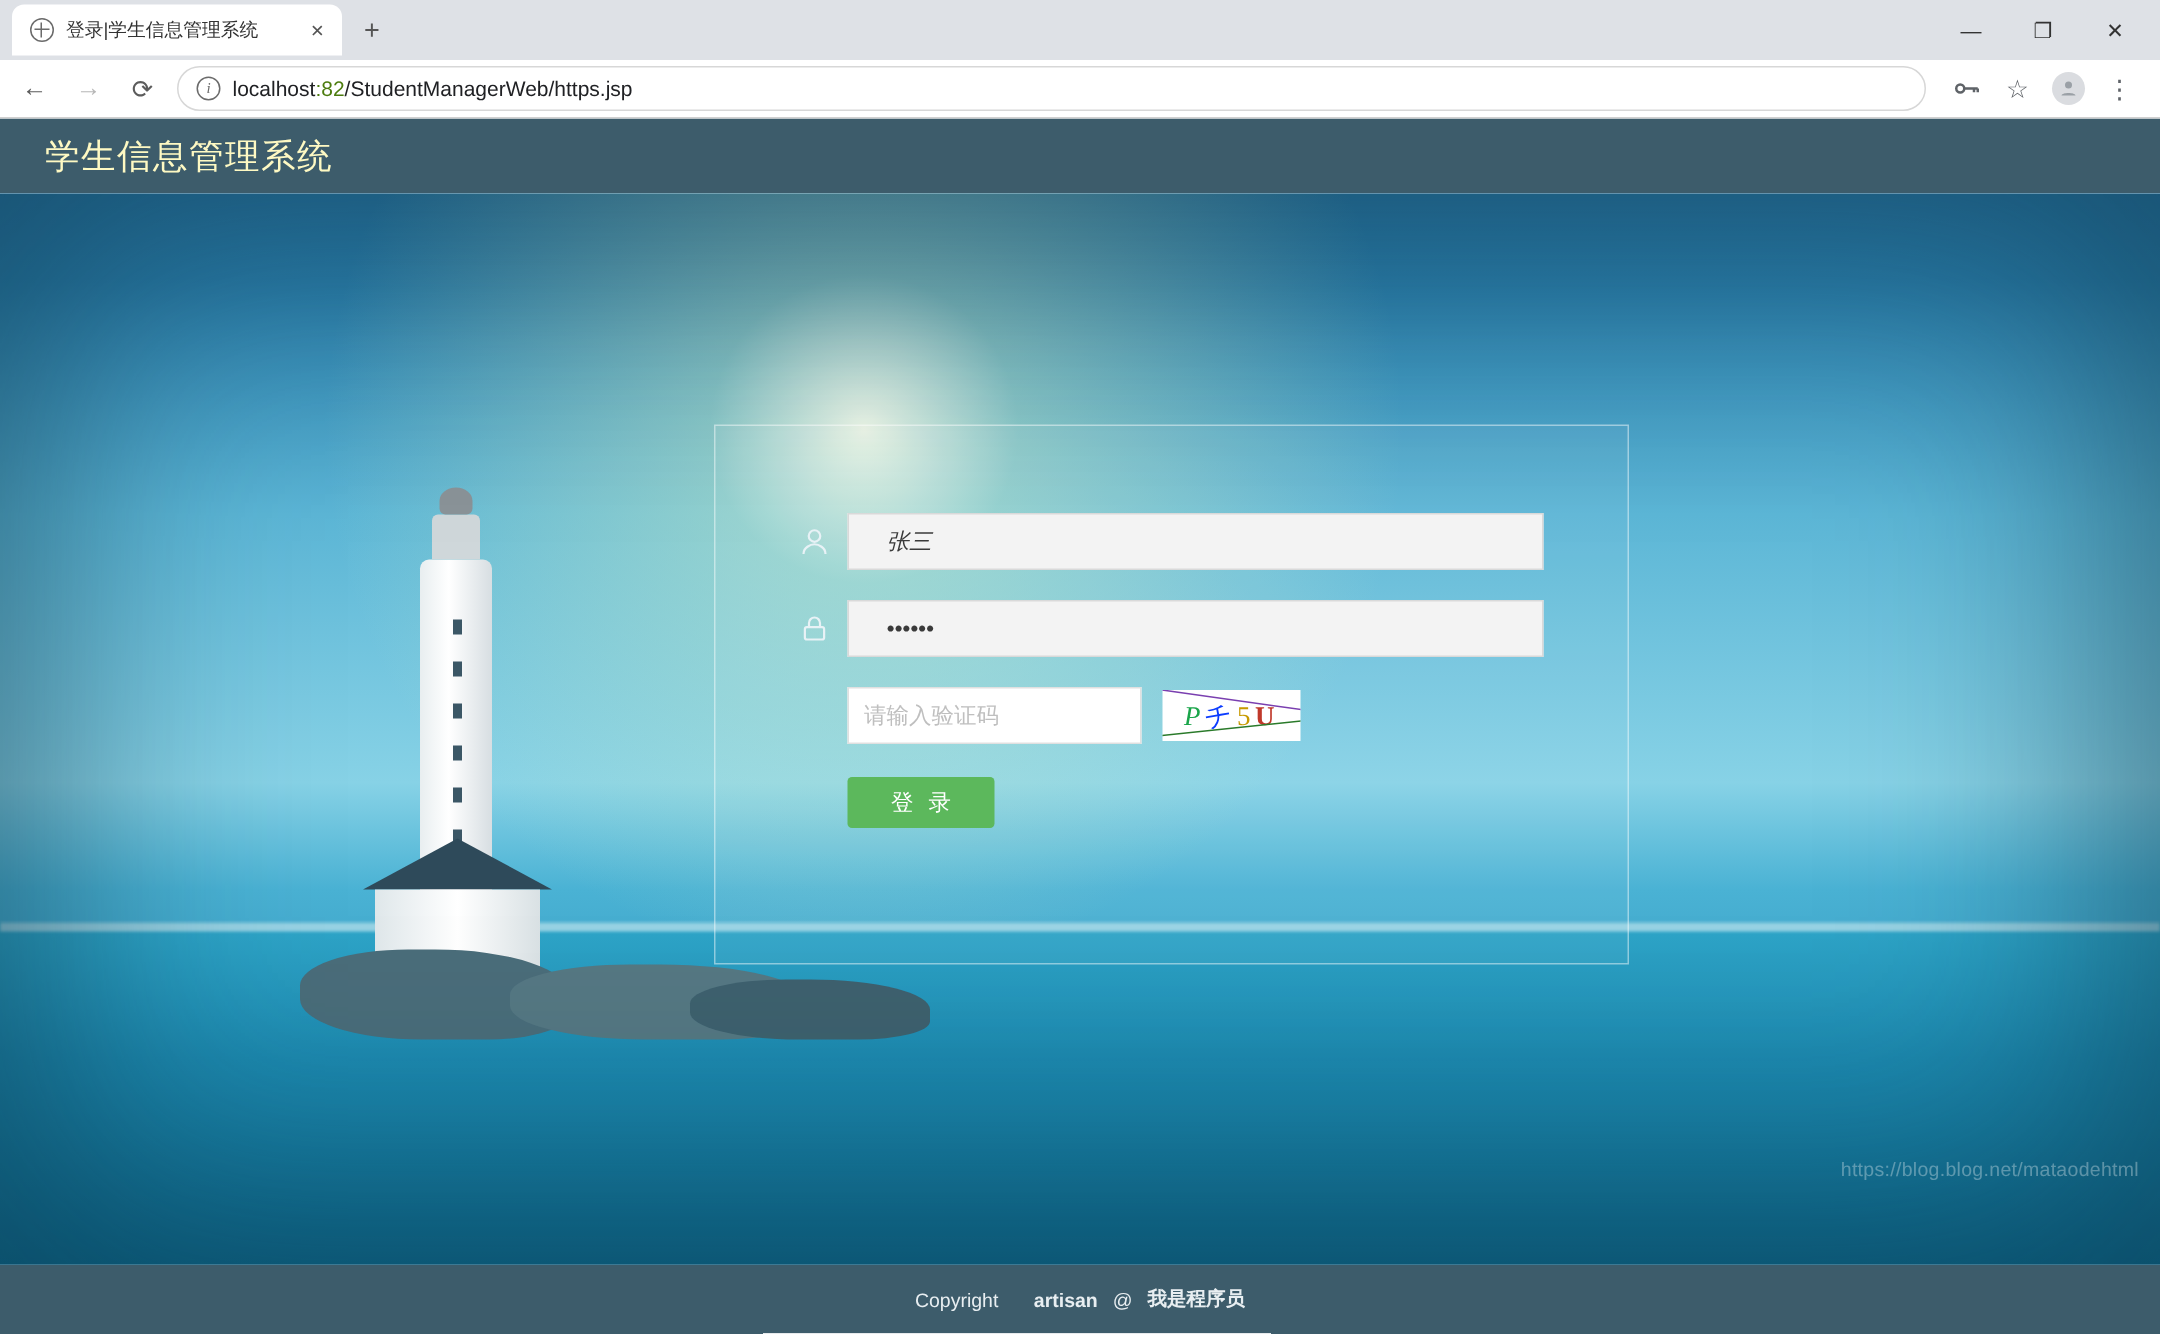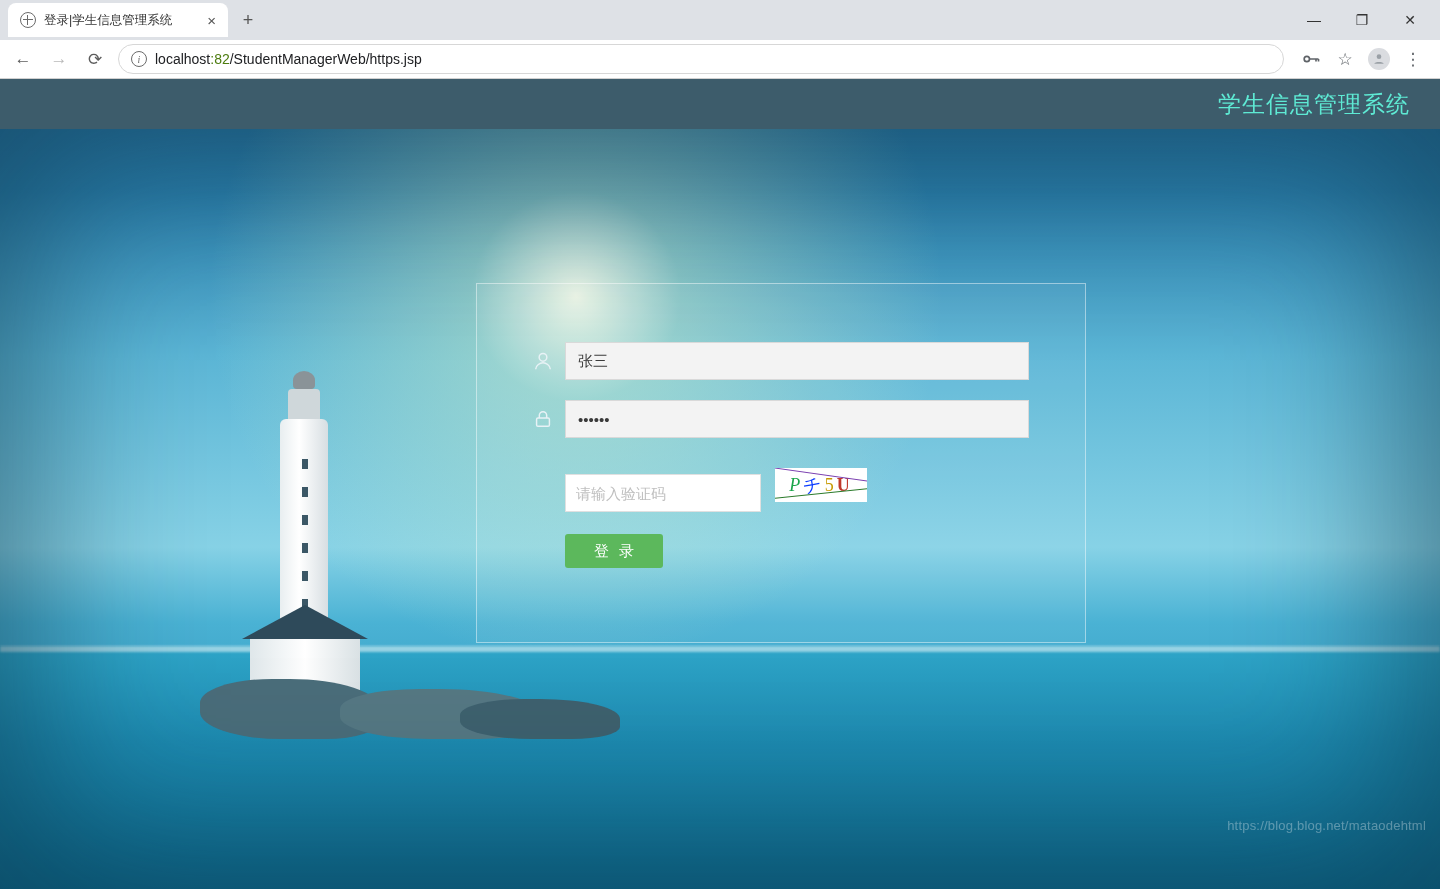--- a/index.html
+++ b/index.html
@@ -26,21 +26,21 @@
   .omnibox .url-host { color:#202124; }
   .omnibox .url-port { color:#4d7c0f; }
   .omnibox .url-path { color:#202124; }
   .right-icons { display:flex; align-items:center; gap:12px; padding:0 6px; }
   .right-icons .ri { width:22px; height:22px; display:flex; align-items:center; justify-content:center; color:#5f6368; font-size:17px; cursor:pointer; }
   .avatar-icn { width:22px; height:22px; border-radius:50%; background:#dadce0; display:flex; align-items:center; justify-content:center; }
   .avatar-icn svg { width:14px; height:14px; fill:#9aa0a6; }
 
   
   .page { flex:1 1 auto; position:relative; display:flex; flex-direction:column; overflow:hidden; }
-  .page-header { flex:0 0 50px; background:#3d5c6b; color:#5eead4; display:flex; align-items:center; padding:0 30px; font-size:23px; letter-spacing:1px;justify-content:flex-end; }
+  .page-header { flex:0 0 50px; background:#3d5c6b; color:#fef9c3; display:flex; align-items:center; padding:0 30px; font-size:23px; letter-spacing:1px; }
   .hero { flex:1 1 auto; position:relative; overflow:hidden; background: radial-gradient(circle at 40% 22%, #eef7e8 0%, rgba(200,235,200,0.5) 10%, rgba(120,200,210,0) 35%), linear-gradient(180deg,#2a7aa8 0%, #2c82b0 8%, #5cb6d6 30%, #87d2e6 55%, #4ab2d4 65%, #1b7ea8 100%); }
   .vignette { position:absolute; inset:0; pointer-events:none; box-shadow: inset 0 0 160px 40px rgba(10,50,70,0.55); }
   .sea { position:absolute; left:0; right:0; bottom:0; height:32%; background:linear-gradient(180deg,#2fa6c9 0%, #1d8ab0 40%, #0f6f93 100%); }
   .sea::before { content:""; position:absolute; top:0; left:0; right:0; height:6px; background:rgba(255,255,255,0.5); filter:blur(1px); }
   
   .scene { position:absolute; left:160px; bottom:150px; width:260px; height:420px; pointer-events:none; }
   .tower { position:absolute; left:120px; bottom:70px; width:48px; height:250px; background:linear-gradient(90deg,#e8eef0 0%, #fff 40%, #d7dee2 100%); border-radius:6px 6px 2px 2px; }
   .tower::before { content:""; position:absolute; top:-30px; left:8px; width:32px; height:30px; background:#cfd7da; border-radius:4px 4px 0 0; }
   .tower::after { content:""; position:absolute; top:-48px; left:13px; width:22px; height:18px; background:#8a9398; border-radius:50% 50% 4px 4px; }
   .twin { position:absolute; left:22px; top:40px; width:6px; height:10px; background:#3b5766; box-shadow: 0 28px 0 #3b5766, 0 56px 0 #3b5766, 0 84px 0 #3b5766, 0 112px 0 #3b5766, 0 140px 0 #3b5766; }
@@ -50,23 +50,23 @@
   .rock { position:absolute; background:#4a6d7a; border-radius:40% 50% 30% 45%; }
   .r1 { left:0; bottom:0; width:180px; height:60px; }
   .r2 { left:140px; bottom:0; width:200px; height:50px; background:#557883; }
   .r3 { left:260px; bottom:0; width:160px; height:40px; background:#3e616e; }
 
   
   .panel { position:absolute; top:154px; left:50%; transform:translateX(-40%); width:610px; height:360px; border:1px solid rgba(255,255,255,0.45); background:rgba(255,255,255,0.05); padding:58px 56px 30px 44px; }
   .row { display:flex; align-items:center; margin-bottom:20px; }
   .icon-cell { width:44px; display:flex; justify-content:center; color:#e8f2f6; }
   .icon-cell svg { width:22px; height:22px; stroke:#e8f2f6; stroke-width:1.6; fill:none; }
-  .field { flex:1; height:38px; border:1px solid #d9d9d9; background:#f3f3f3; padding:0 12px; font-size:15px; color:#3a3a3a; outline:none; }
+  .field { flex:1; height:38px; border:1px solid #d9d9d9; background:#f3f3f3; padding:0 25px; font-size:15px; color:#3a3a3a; outline:none;font-style:italic; }
   .captcha-row { display:flex; align-items:center; gap:14px; margin-left:44px; margin-bottom:22px; }
-  .captcha-input { width:196px; height:38px; border:1px solid #e0e0e0; background:#fff; padding:0 10px; font-size:15px; color:#333; outline:none;margin-top:16px; }
+  .captcha-input { width:196px; height:38px; border:1px solid #e0e0e0; background:#fff; padding:0 10px; font-size:15px; color:#333; outline:none; }
   .captcha-input::placeholder { color:#bfbfbf; }
   .captcha-img { width:92px; height:34px; background:#fff; position:relative; display:flex; align-items:center; justify-content:center; font-family:'Comic Sans MS', cursive; font-size:18px; letter-spacing:3px; cursor:pointer; overflow:hidden; }
   .captcha-img .c1{color:#1aa54a;font-style:italic;} .captcha-img .c2{color:#0b3cff;transform:rotate(-10deg);display:inline-block;} .captcha-img .c3{color:#c79a00;} .captcha-img .c4{color:#c0392b;font-weight:bold;}
   .captcha-img::before{content:"";position:absolute;left:-5px;top:6px;right:-5px;height:1px;background:#7a3fb0;transform:rotate(8deg);} 
   .captcha-img::after{content:"";position:absolute;left:-5px;bottom:8px;right:-5px;height:1px;background:#2a7a2a;transform:rotate(-6deg);} 
   .radios { display:flex; gap:34px; margin-left:44px; margin-bottom:28px; align-items:center; }
   .radio-item { display:flex; align-items:center; gap:8px; font-size:14px; color:#2e4250; cursor:pointer; }
   .radio-dot { width:16px; height:16px; border:1.8px solid #8aa4b1; border-radius:50%; display:flex; align-items:center; justify-content:center; }
   .radio-item.checked .radio-dot { border-color:#1e88e5; }
   .radio-item.checked .radio-dot::after { content:""; width:8px; height:8px; background:#1e88e5; border-radius:50%; }
@@ -172,13 +172,20 @@
           <span class="c3">5</span>
           <span class="c4">U</span>
         </div>
       </div>
       <button class="login-btn">登录</button>
     </div>
 
     <div class="watermark">https://blog.blog.net/mataodehtml</div>
   </div>
 
+  <div class="page-footer">
+    <span>Copyright</span>
+    <span>&nbsp;</span>
+    <b>artisan</b>
+    <span>@</span>
+    <b>我是程序员</b>
+  </div>
 </div>
 
 </body></html>

